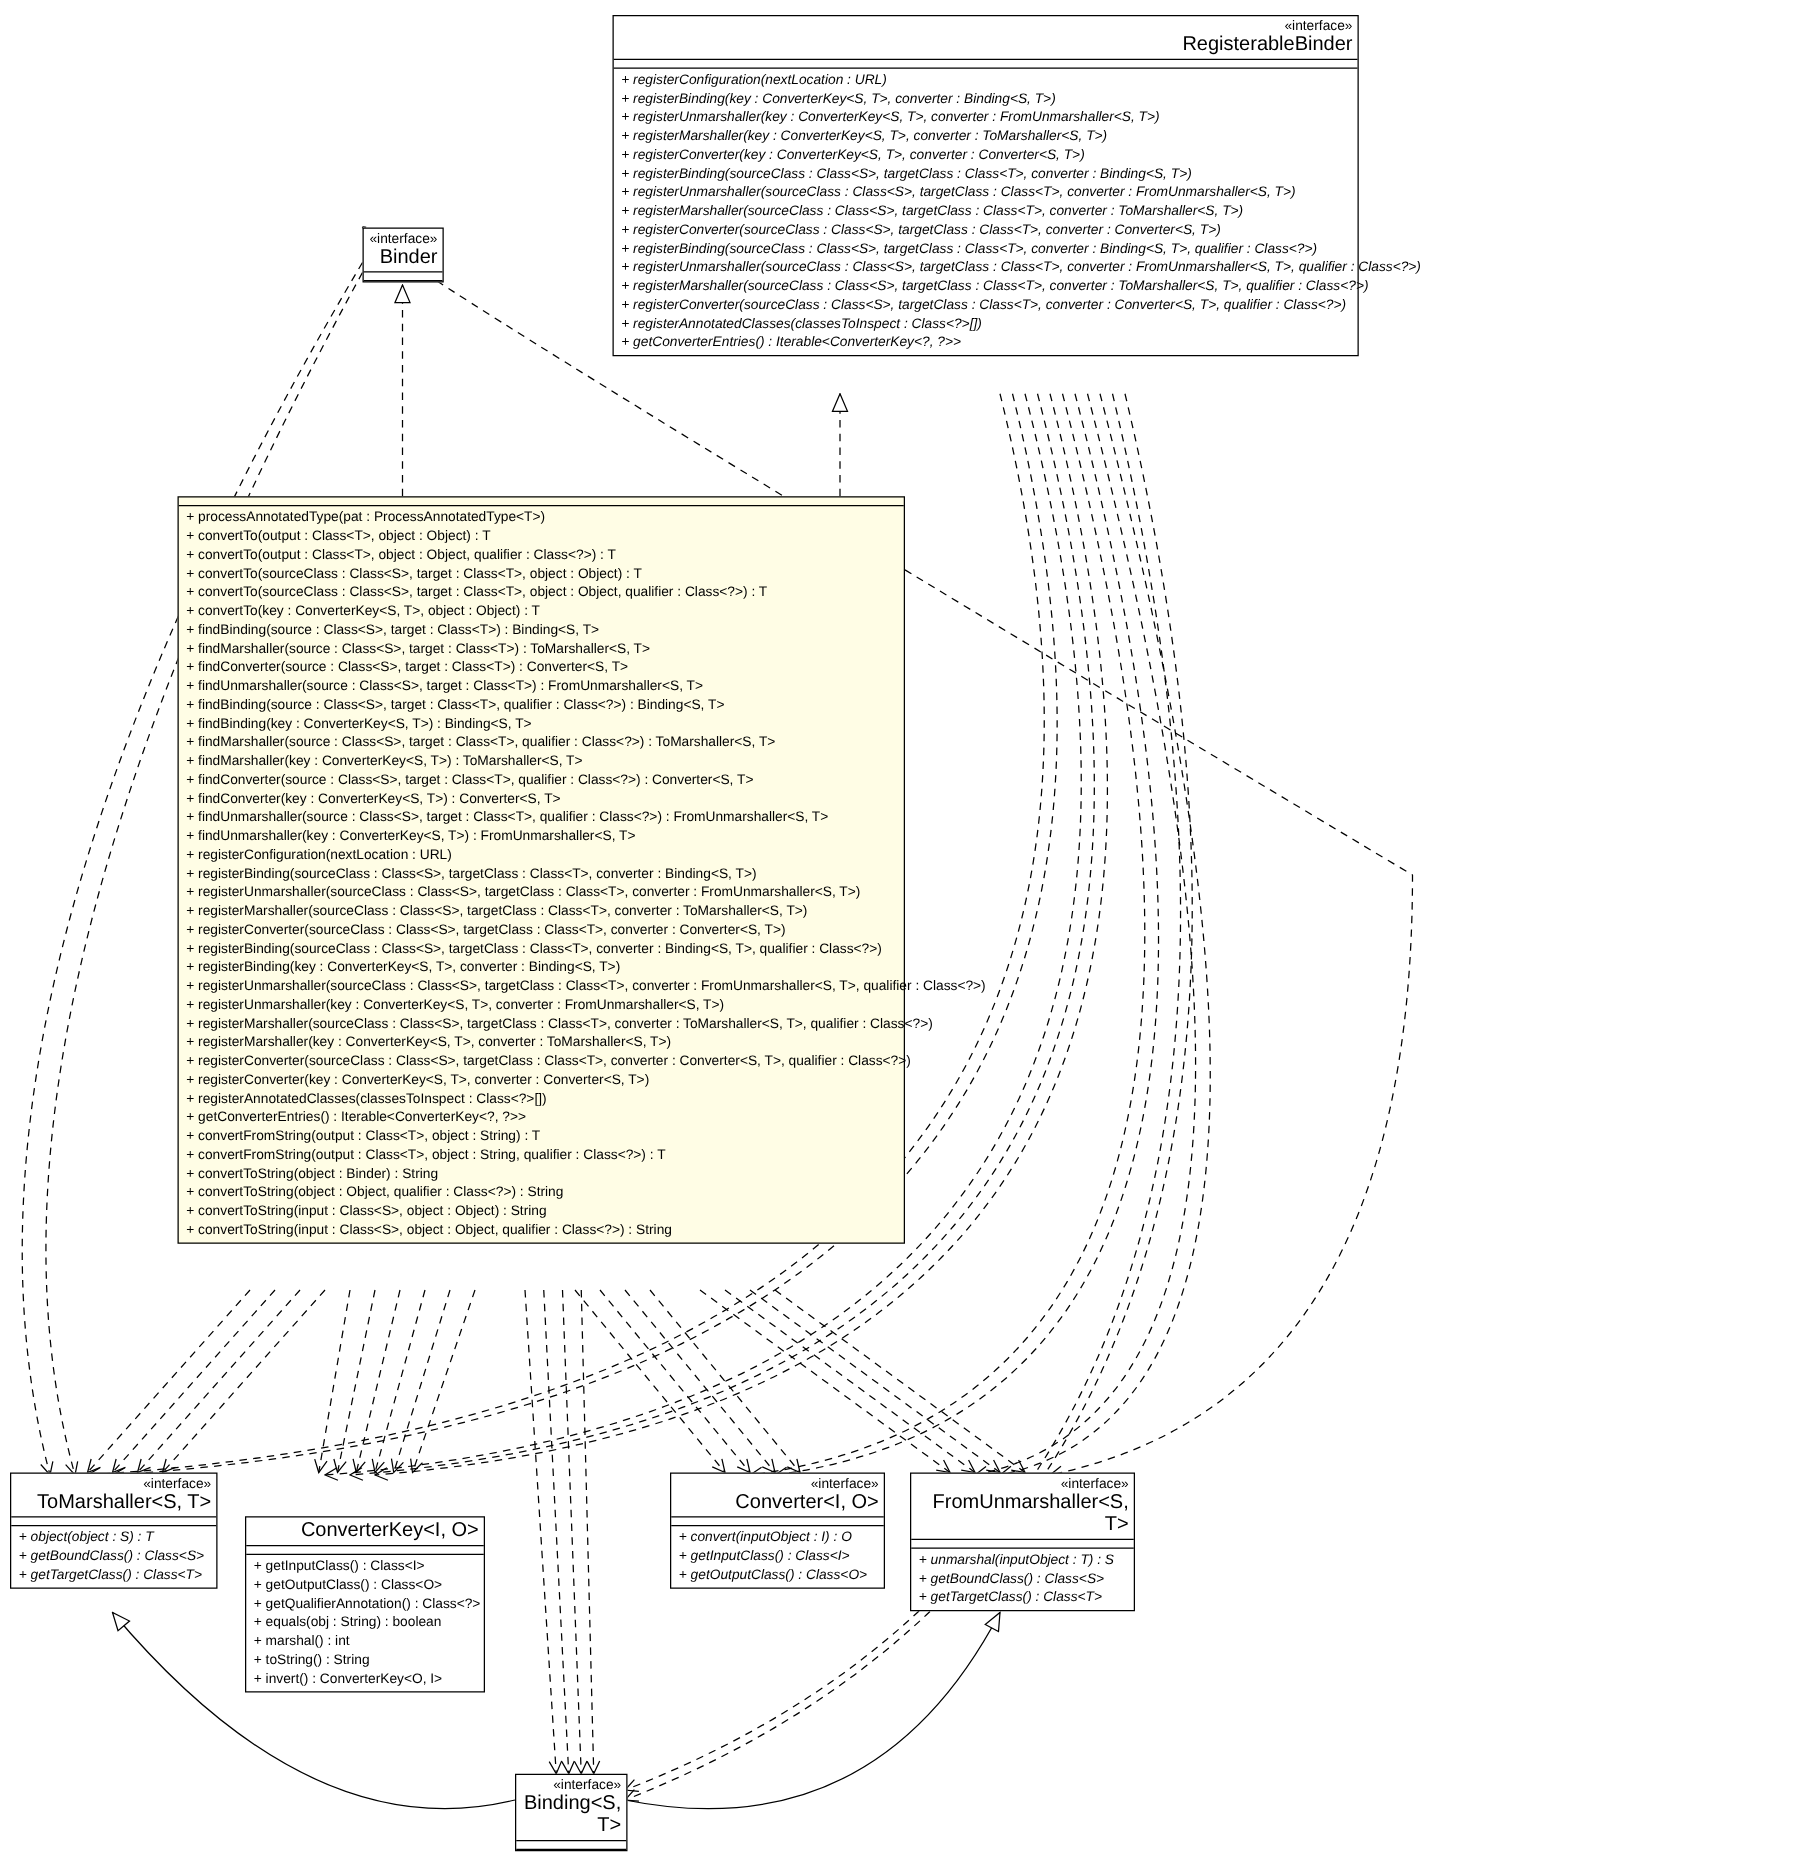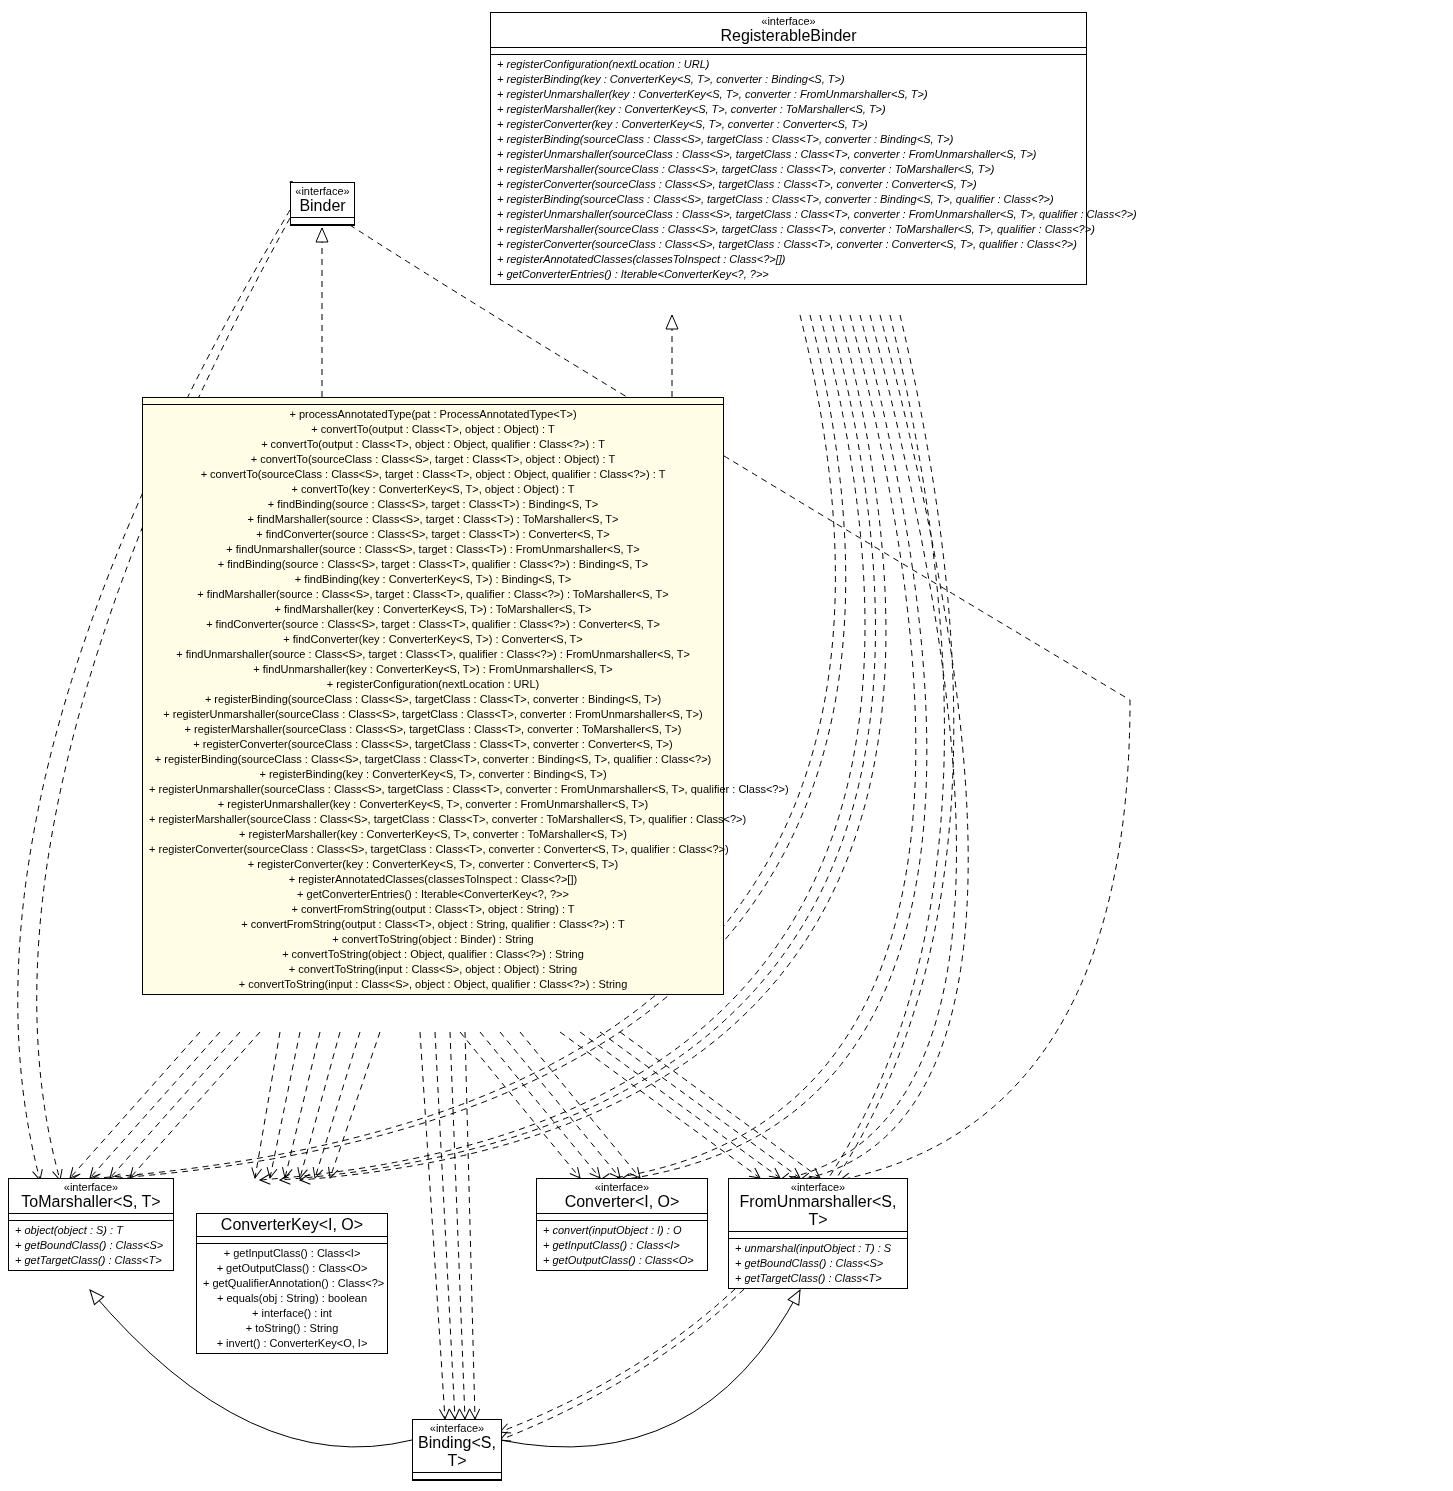--- a/index.html
+++ b/index.html
@@ -1,25 +1,25 @@
 <!DOCTYPE html>
 <html><head>
 <meta charset="utf-8">
 <style>
   html,body{margin:0;padding:0;background:#fff;font-family:Arial,Helvetica,sans-serif;}
   .canvas{position:relative;width:1453px;height:1491px;background:#fff;}
   .box{position:absolute;border:1px solid #000;background:#fff;}
   .box.yellow{background:#fffde5;}
-  .box .hdr{border-bottom:1px solid #000;text-align:center;padding:2px 4px;}
+  .box .hdr{border-bottom:1px solid #000;text-align:right;padding:2px 4px;}
   .box .sep{border-bottom:1px solid #000;height:6px;}
   .box .stereo{font-size:11px;}
   .box .name{font-size:16px;}
   .box .body{padding:2px 6px;}
   .op{font-size:11px;font-style:italic;line-height:15px;white-space:nowrap;}
-  .op.plain{font-style:normal;text-align:center;}
+  .op.plain{font-style:normal;}
   svg.links{position:absolute;left:0;top:0;width:1453px;height:1491px;pointer-events:none;}
 </style>
 </head>
 <body>
 
 <div class="canvas">
 
   <svg class="links">
     <defs>
       <marker id="openTri" markerWidth="16" markerHeight="14" refX="15" refY="7" orient="auto">
@@ -175,21 +175,21 @@
   <div class="box" style="left:196px;top:1213px;width:190px;">
     <div class="hdr">
       <div class="name">ConverterKey&lt;I, O&gt;</div>
     </div>
     <div class="sep"></div>
     <div class="body" id="ck-ops">
         <div class="op plain">+ getInputClass() : Class&lt;I&gt;</div>
         <div class="op plain">+ getOutputClass() : Class&lt;O&gt;</div>
         <div class="op plain">+ getQualifierAnnotation() : Class&lt;?&gt;</div>
         <div class="op plain">+ equals(obj : String) : boolean</div>
-        <div class="op plain">+ interface() : int</div>
+        <div class="op plain">+ marshal() : int</div>
         <div class="op plain">+ toString() : String</div>
         <div class="op plain">+ invert() : ConverterKey&lt;O, I&gt;</div>
       </div>
   </div>
 
   <div class="box" style="left:536px;top:1178px;width:170px;">
     <div class="hdr">
       <div class="stereo">«interface»</div>
       <div class="name">Converter&lt;I, O&gt;</div>
     </div>

